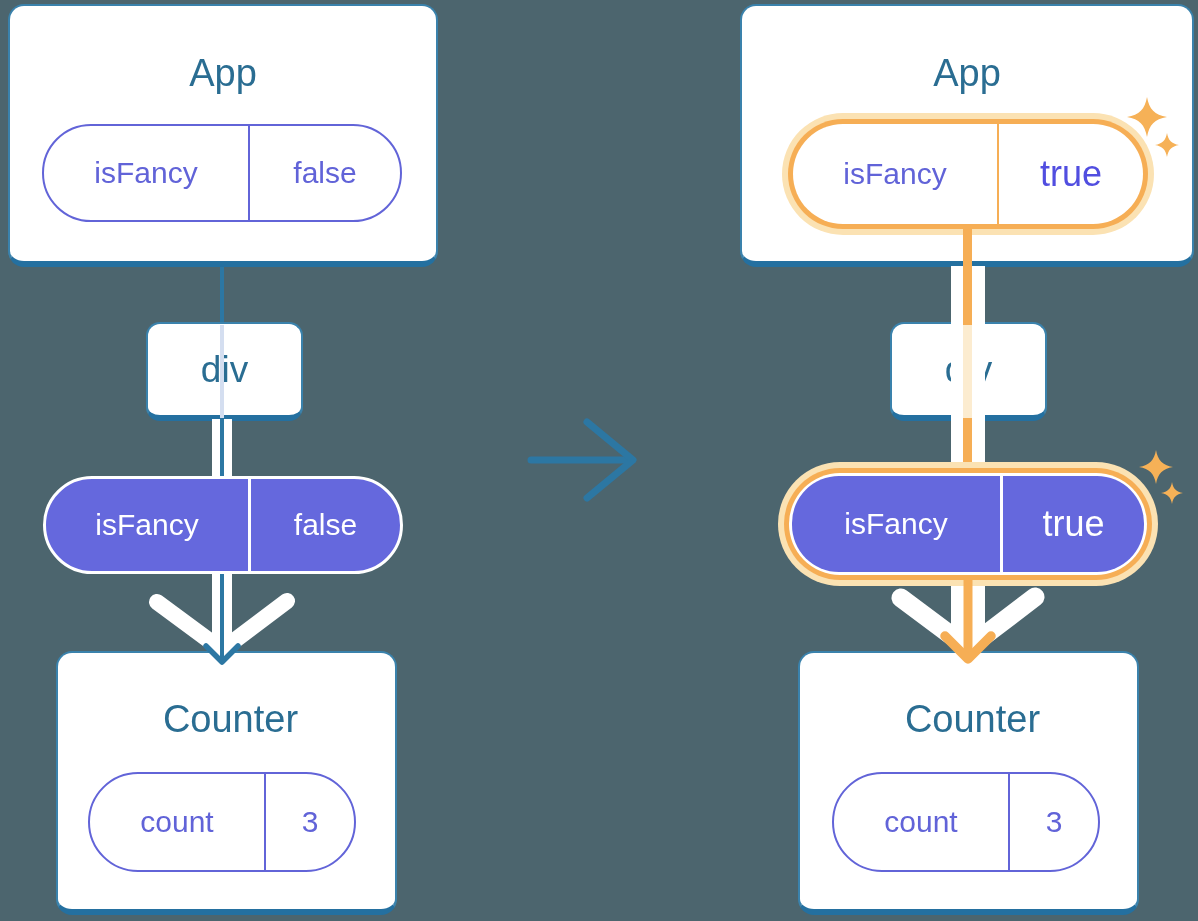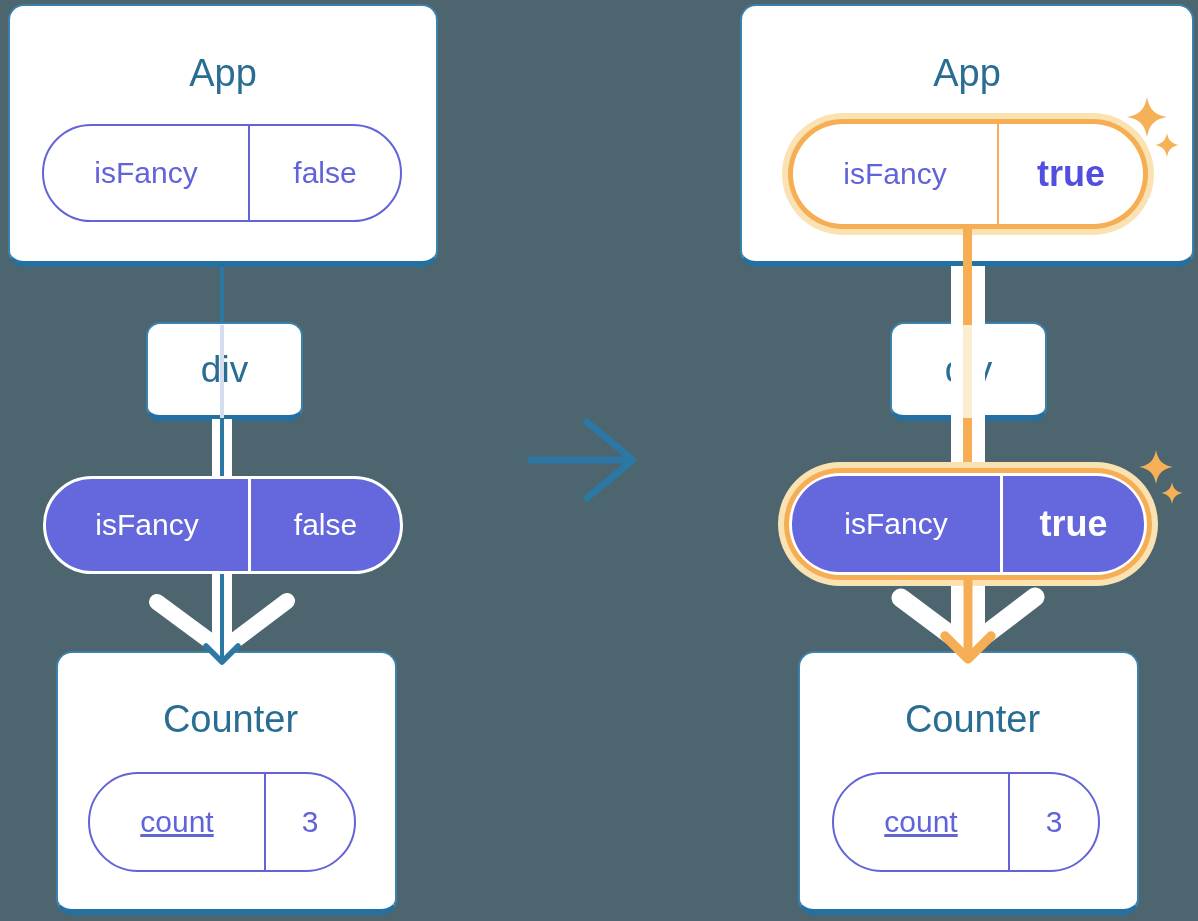--- a/index.html
+++ b/index.html
@@ -59,28 +59,28 @@
     border:3px solid #ffffff; border-radius:60px; background:#6568dd; z-index:5;
     overflow:hidden;
   }
   .cell {
     display:flex; align-items:center; justify-content:center;
     font-size:30px; color:#6163d8;
   }
   .pill-filled .cell { color:#ffffff; }
   .sep { width:2px; background:#6264d8; }
   .pill-filled .sep { width:3px; background:#ffffff; }
-  .bold-val { font-weight:700; font-size:36px; }
+  .bold-val { font-weight:400; font-size:36px; }
   .app-pill-left   { left:32px; top:118px; width:360px; height:98px; }
   .pp-left         { left:43px; top:476px; width:360px; height:98px; }
   .count-pill      { left:30px; top:119px; width:268px; height:100px; }
   .count-pill-r    { left:32px; top:119px; width:268px; height:100px; }
   .cell-a { width:204px; } 
   .cell-p { width:202px; } 
-  .cell-c { width:174px;text-decoration:underline; } 
+  .cell-c { width:174px; } 
   .cell-v { flex:1; }
 
   
   .glow { position:absolute; background:#fbe2b3; border-radius:64px; z-index:5; }
   .glow-ring  { position:absolute; inset:6px; background:#f6ae55; border-radius:58px; }
   .glow-inner { position:absolute; inset:5px; background:#ffffff; border-radius:52px;
                 display:flex; align-items:stretch; overflow:hidden; }
   .app-glow { left:40px; top:107px; width:372px; height:122px; } 
   .pp-glow  { left:778px; top:462px; width:380px; height:124px; }
   .sep-o { width:2px; background:#f6ae55; }

